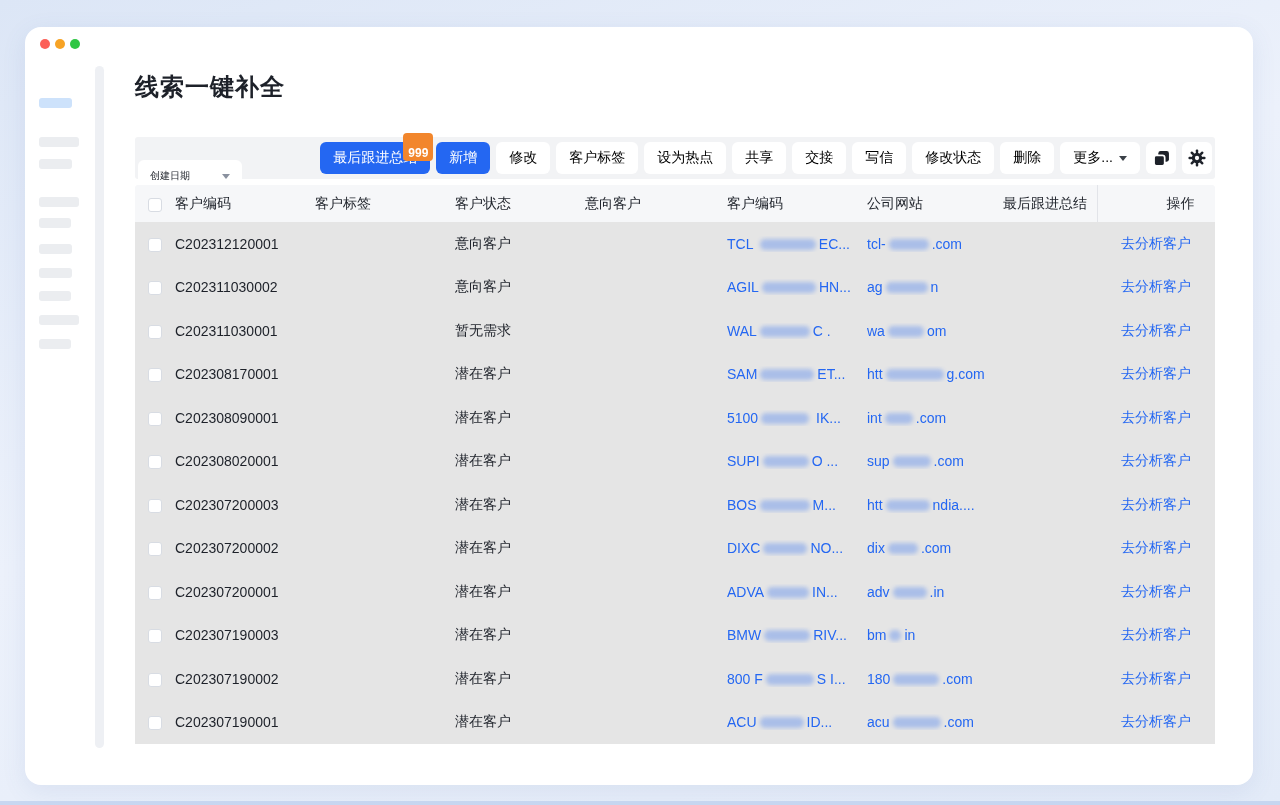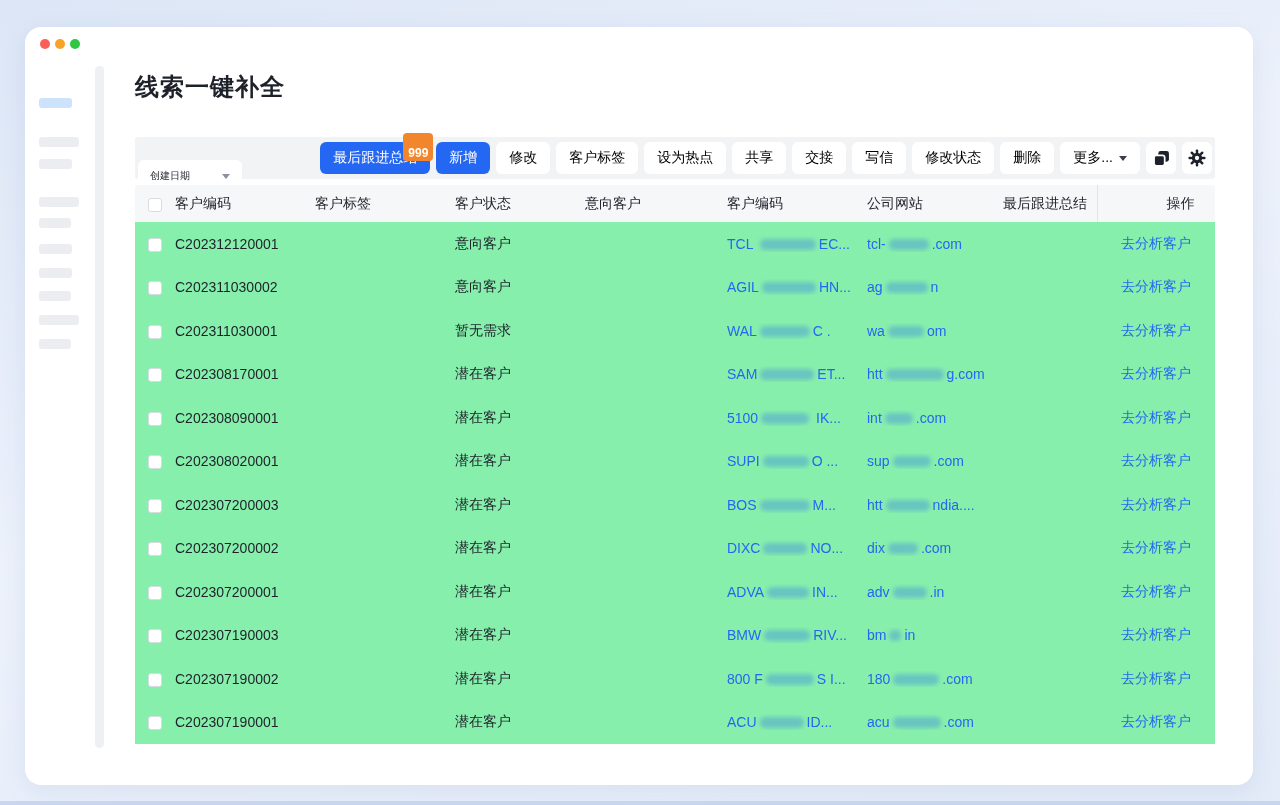--- a/index.html
+++ b/index.html
@@ -39,21 +39,21 @@
   .btn.primary{background:#2467f2;color:#fff;}
   .btn.badge-host{position:relative;overflow:visible;}
   .badge{position:absolute;top:-9px;right:-3px;height:28px;line-height:16px;padding:12px 5px;border-radius:4px;
     background:#f2862c;color:#fff;font-size:12px;font-weight:700;}
   .btn.icon{width:30px;padding:0;justify-content:center;}
   
   .grid{display:grid;grid-template-columns:40px 140px 140px 130px 142px 140px 136px 94px 118px;align-items:center;}
   .thead{position:absolute;left:0;top:158px;width:1080px;height:37px;background:#f6f7f9;border-radius:3px 3px 0 0;}
   .thead .cell{font-weight:500;}
   .tbody{position:absolute;left:0;top:195px;width:1080px;}
-  .trow{height:43.5px;background:#86efac;}
+  .trow{height:43.5px;background:#e5e5e5;}
   .cell{font-size:14px;color:#1d2129;white-space:nowrap;overflow:hidden;}
   .cell.status{font-weight:500;}
   .cell.action{text-align:center;overflow:visible;}
   .thead .cell.action{border-left:1px solid #e2e4e9;height:37px;line-height:37px;padding-left:48px;}
   .checkbox{width:14px;height:14px;border:1px solid #d8dce3;border-radius:3px;background:#fff;display:inline-block;
     margin-left:13px;vertical-align:middle;cursor:pointer;}
   a.blue{color:#2467f2;text-decoration:none;cursor:pointer;}
   .blur{display:inline-block;height:11px;border-radius:5px;background:#2467f2;opacity:.30;filter:blur(2.2px);
     vertical-align:-1px;margin:0 3px;}
 </style>

